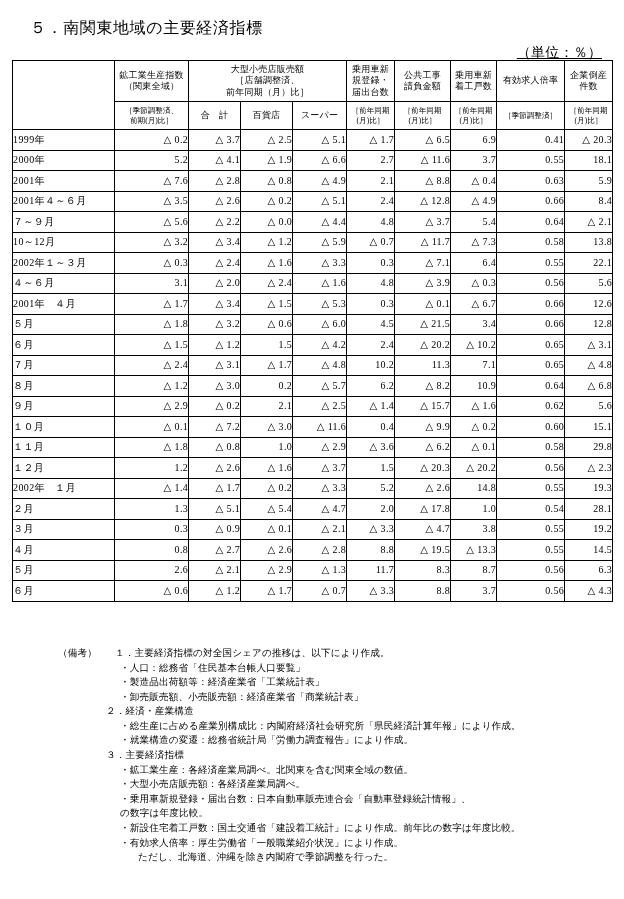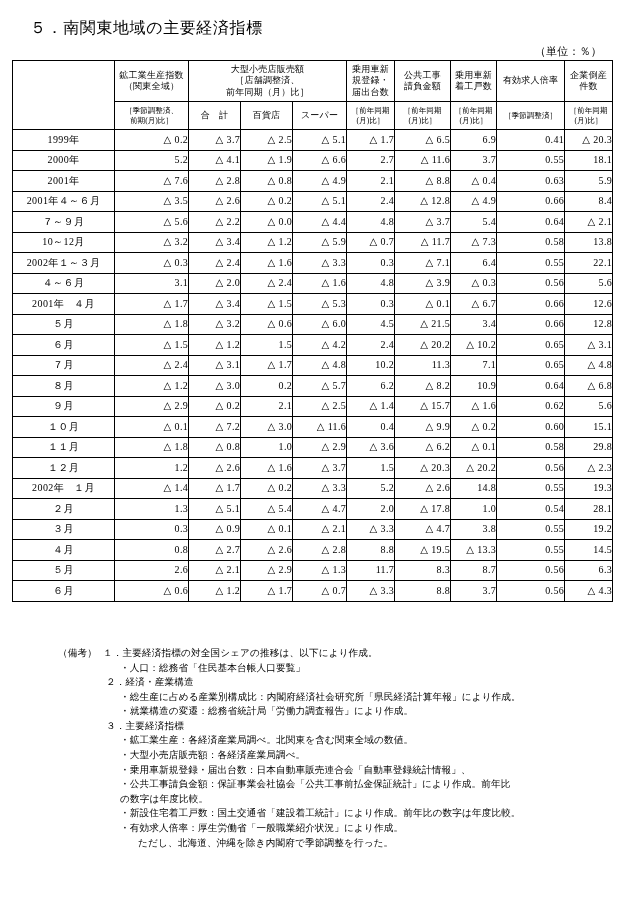--- a/index.html
+++ b/index.html
@@ -30,23 +30,24 @@
     font-size: 16px;
     letter-spacing: 0.6px;
     white-space: nowrap;
   }
 
   
   .unit-note {
     position: absolute;
     right: 22px;
     top: 44px;
-    font-size: 11px;
+    font-size: 14px;
     letter-spacing: 0.2px;
     white-space: nowrap;
+    text-decoration: underline;
   }
 
   
   .tbl-wrap {
     position: absolute;
     left: 12px;
     top: 60px;
     width: 600px;
   }
   table.main {
@@ -73,21 +74,21 @@
     font-size: 7.6px;
     letter-spacing: 0;
     display: block;
   }
   th.hd-top { height: 40px; }
   th.hd-bot { height: 27px; }
   th.hd .big { display: block; }
 
   
   td.rlabel {
-    text-align: center;
+    text-align: left;
     padding-right: 4px;
     font-size: 10px;
     letter-spacing: 0.4px;
     white-space: nowrap;
     height: 19.5px;
     border-left: 1px solid #000;
     border-right: 2px solid #555;
   }
   td.rlabel .yr { margin-right: 10px; }
 
@@ -485,30 +486,31 @@
             <td class="num">3.7</td>
             <td class="num">0.56</td>
             <td class="num"><span class="tri">△</span>4.3</td>
           </tr>
         </tbody>
     </table>
   </div>
 
   <div class="notes">
     <div id="notes-list">
-        <div class="line ind1"><span style="margin-left: -48px; margin-right: 6px;">（備考）</span>１．主要経済指標の対全国シェアの推移は、以下により作成。</div>
+        <div class="line ind1"><span style="margin-left: -48px; margin-right: 18px;">（備考）</span>１．主要経済指標の対全国シェアの推移は、以下により作成。</div>
         <div class="line ind2">・人口：総務省「住民基本台帳人口要覧」</div>
+        <div class="line ind2">・製造品出荷額等：経済産業省「工業統計表」</div>
+        <div class="line ind2">・卸売販売額、小売販売額：経済産業省「商業統計表」</div>
         <div class="line ind1">２．経済・産業構造</div>
         <div class="line ind2">・総生産に占める産業別構成比：内閣府経済社会研究所「県民経済計算年報」により作成。</div>
         <div class="line ind2">・就業構造の変遷：総務省統計局「労働力調査報告」により作成。</div>
         <div class="line ind1">３．主要経済指標</div>
         <div class="line ind2">・鉱工業生産：各経済産業局調べ。北関東を含む関東全域の数値。</div>
         <div class="line ind2">・大型小売店販売額：各経済産業局調べ。</div>
         <div class="line ind2">・乗用車新規登録・届出台数：日本自動車販売連合会「自動車登録統計情報」、</div>
-        <div class="line ind2">・公共工事請負金額：保証事業会社協会「公共工事前払金保証統計」により作成。前年比</div>
         <div class="line ind2">の数字は年度比較。</div>
         <div class="line ind2">・新設住宅着工戸数：国土交通省「建設着工統計」により作成。前年比の数字は年度比較。</div>
         <div class="line ind2">・有効求人倍率：厚生労働省「一般職業紹介状況」により作成。</div>
         <div class="line ind3">ただし、北海道、沖縄を除き内閣府で季節調整を行った。</div>
       </div>
   </div>
 
 </div>
 
 </body></html>

